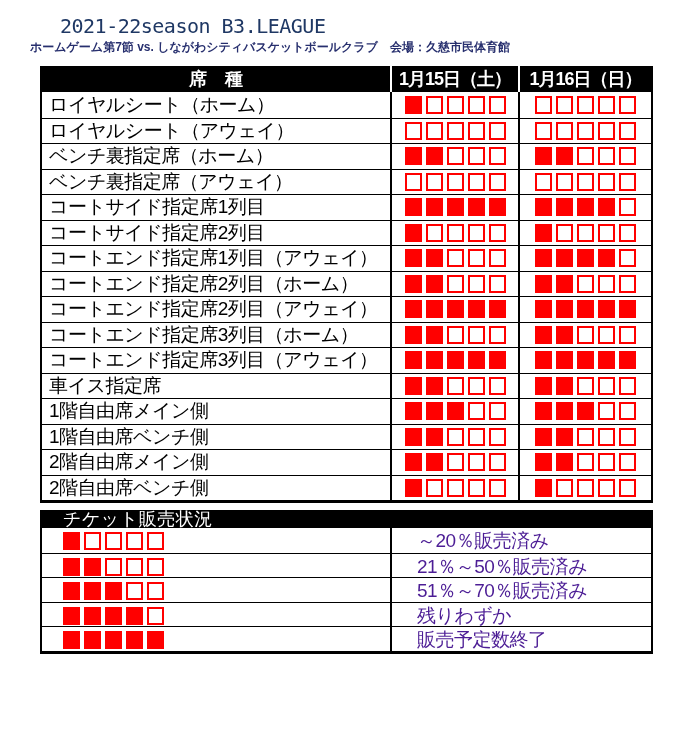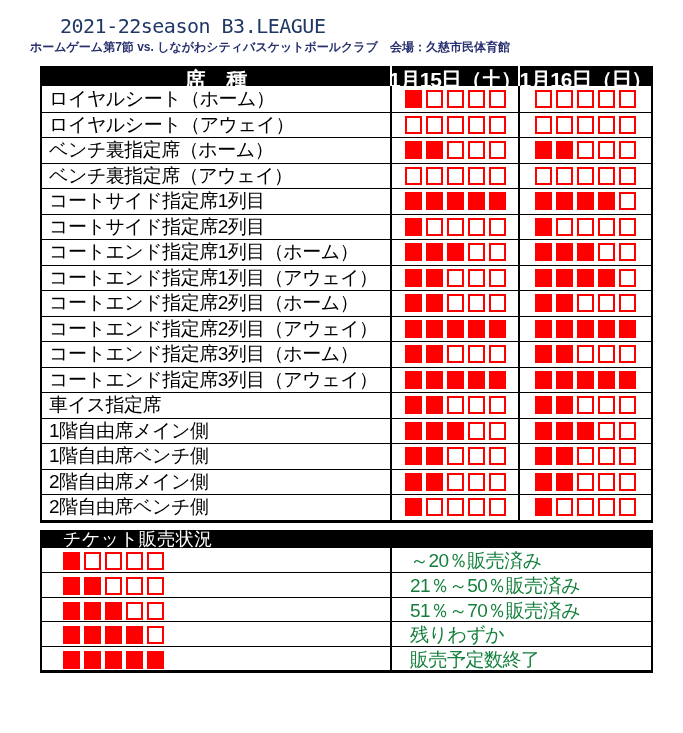--- a/index.html
+++ b/index.html
@@ -34,22 +34,22 @@
     border-left:2px solid var(--grid,#000);
     border-right:2px solid var(--grid,#000);
     border-bottom:3px solid var(--grid,#000);
     background:#fff;
   }
   .thead {
     display:grid;
     grid-template-columns:348px 128px 133px;
     background:var(--head-bg,#000);
     color:var(--head-fg,#fff);
-    height:20px;
-    font-size:21px;
+    height:26px;
+    font-size:18px;
     font-weight:bold;
     align-items:center;
   }
   .thead .th { display:flex; align-items:center; justify-content:center; height:100%; white-space:nowrap; }
   .thead .th.date { border-left:2px solid #fff; letter-spacing:-1px; }
   .trow {
     display:grid;
     grid-template-columns:348px 128px 133px;
     height:25.5px;
     border-top:1px solid var(--grid,#000);
@@ -95,23 +95,23 @@
     display:grid;
     grid-template-columns:348px 265px;
     height:24.5px;
     border-top:1px solid var(--grid,#000);
   }
   .legend-row:first-child { border-top:none; }
   .legend-sq-cell { display:flex; align-items:center; padding-left:21px; height:100%; }
   .legend-label-cell {
     display:flex; align-items:center;
     border-left:2px solid var(--grid,#000);
-    padding-left:18px;
+    padding-left:25px;
     font-size:19px;
-    color:#15803d;
+    color:#4c1d95;
     white-space:nowrap;
     letter-spacing:-0.5px;
   }
 </style>
 </head>
 <body>
 
 <div class="page" style="--red: #ff0000; --title-navy: #1f3864; --subtitle-navy: #272f6e; --head-bg: #000000; --head-fg: #ffffff; --grid: #000000; --bg: #ffffff;">
 
   <div class="season-title">2021-22season B3.LEAGUE</div>
@@ -245,41 +245,20 @@
             <div class="squares">
               <span class="sq filled"></span>
               <span class="sq"></span>
               <span class="sq"></span>
               <span class="sq"></span>
               <span class="sq"></span>
             </div>
           </div>
         </div>
         <div class="trow">
-          <div class="cell label-cell">コートエンド指定席1列目（ホーム）</div>
-          <div class="cell ind-cell">
-            <div class="squares">
-              <span class="sq filled"></span>
-              <span class="sq filled"></span>
-              <span class="sq filled"></span>
-              <span class="sq"></span>
-              <span class="sq"></span>
-            </div>
-          </div>
-          <div class="cell ind-cell">
-            <div class="squares">
-              <span class="sq filled"></span>
-              <span class="sq filled"></span>
-              <span class="sq filled"></span>
-              <span class="sq"></span>
-              <span class="sq"></span>
-            </div>
-          </div>
-        </div>
-        <div class="trow">
           <div class="cell label-cell">コートエンド指定席1列目（アウェイ）</div>
           <div class="cell ind-cell">
             <div class="squares">
               <span class="sq filled"></span>
               <span class="sq filled"></span>
               <span class="sq"></span>
               <span class="sq"></span>
               <span class="sq"></span>
             </div>
           </div>

